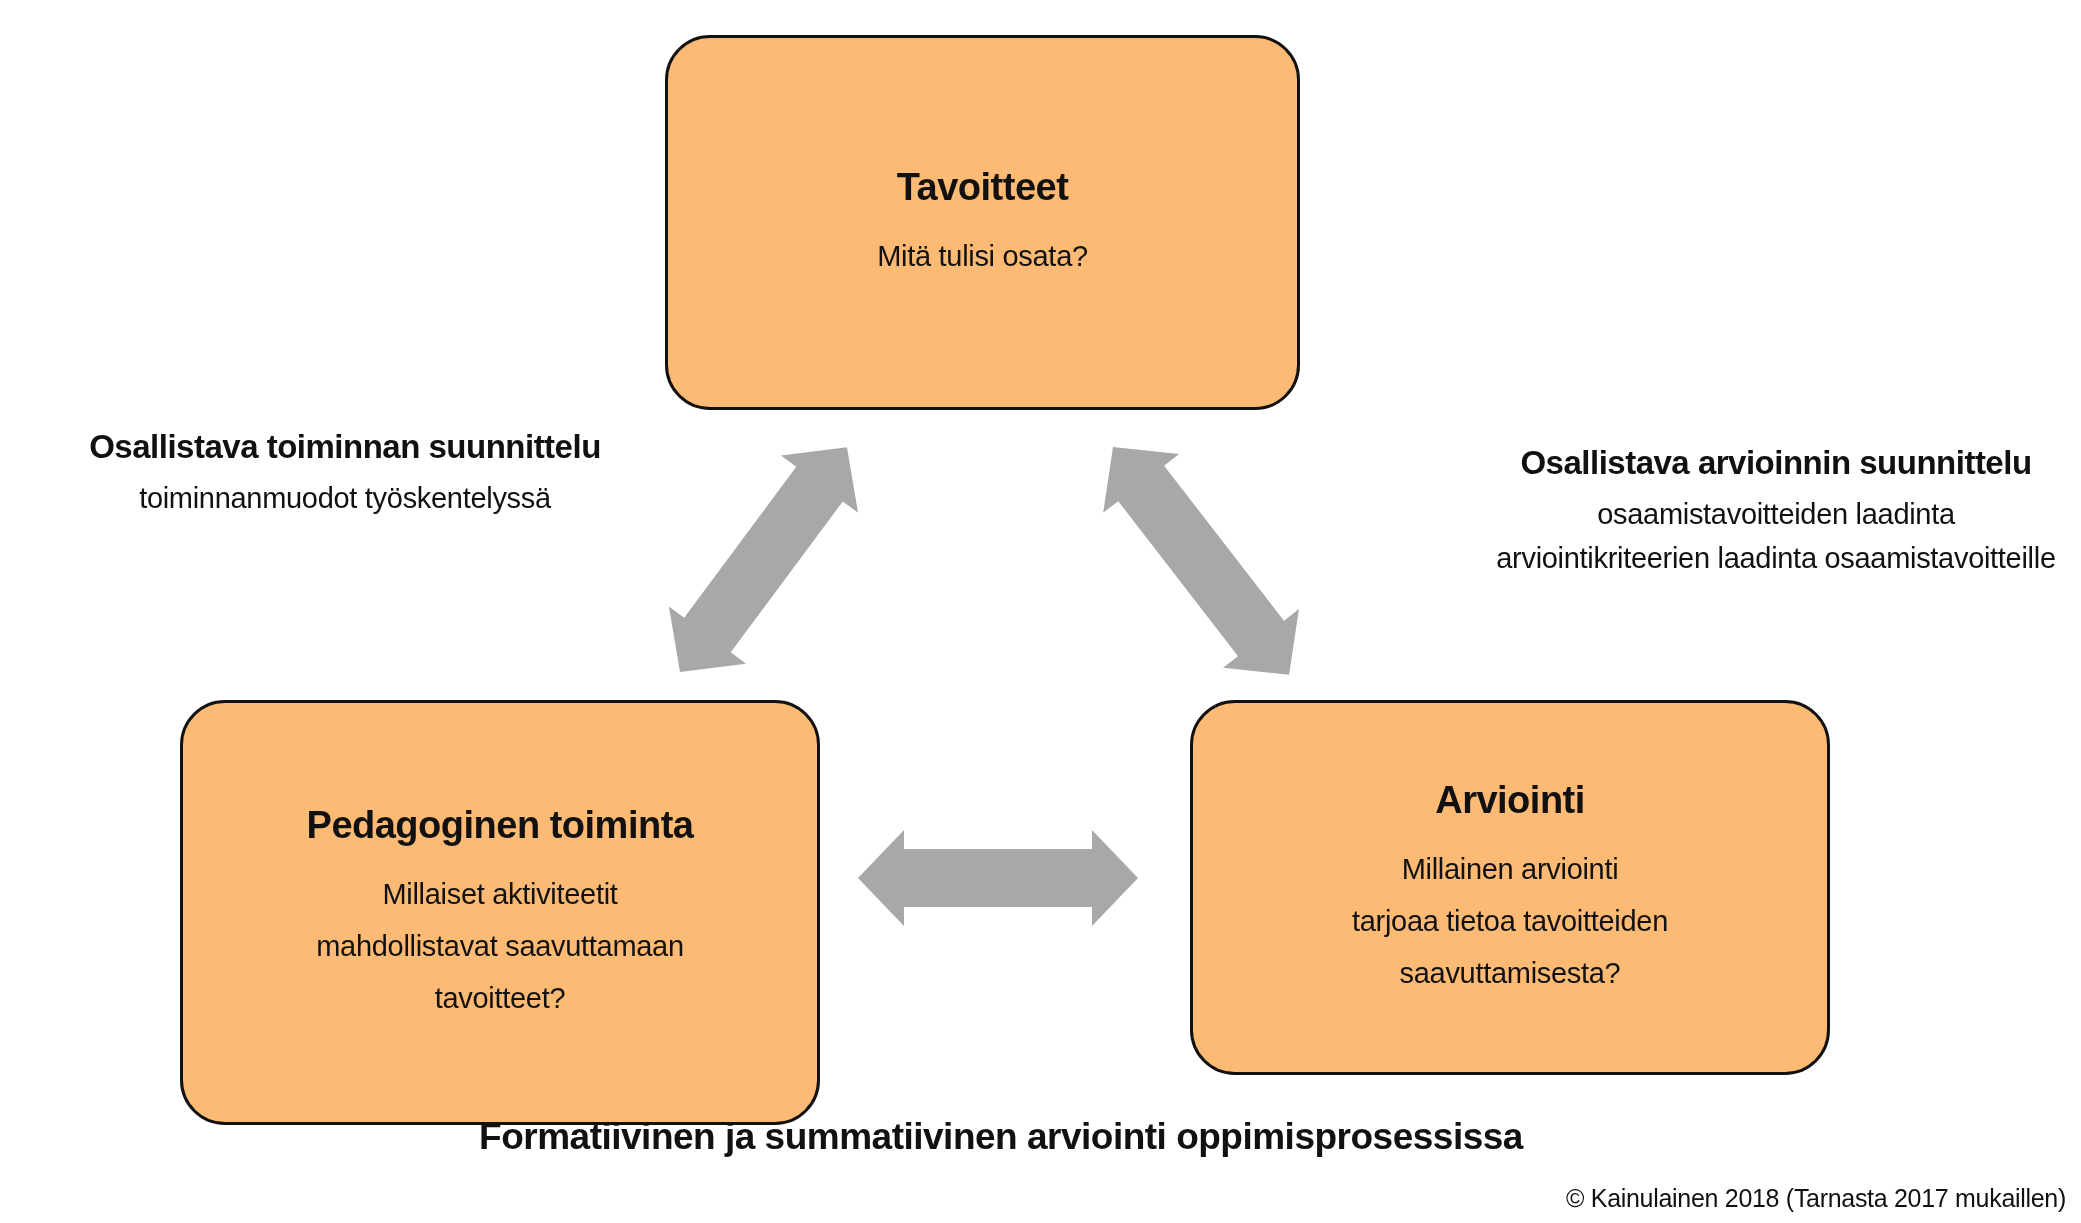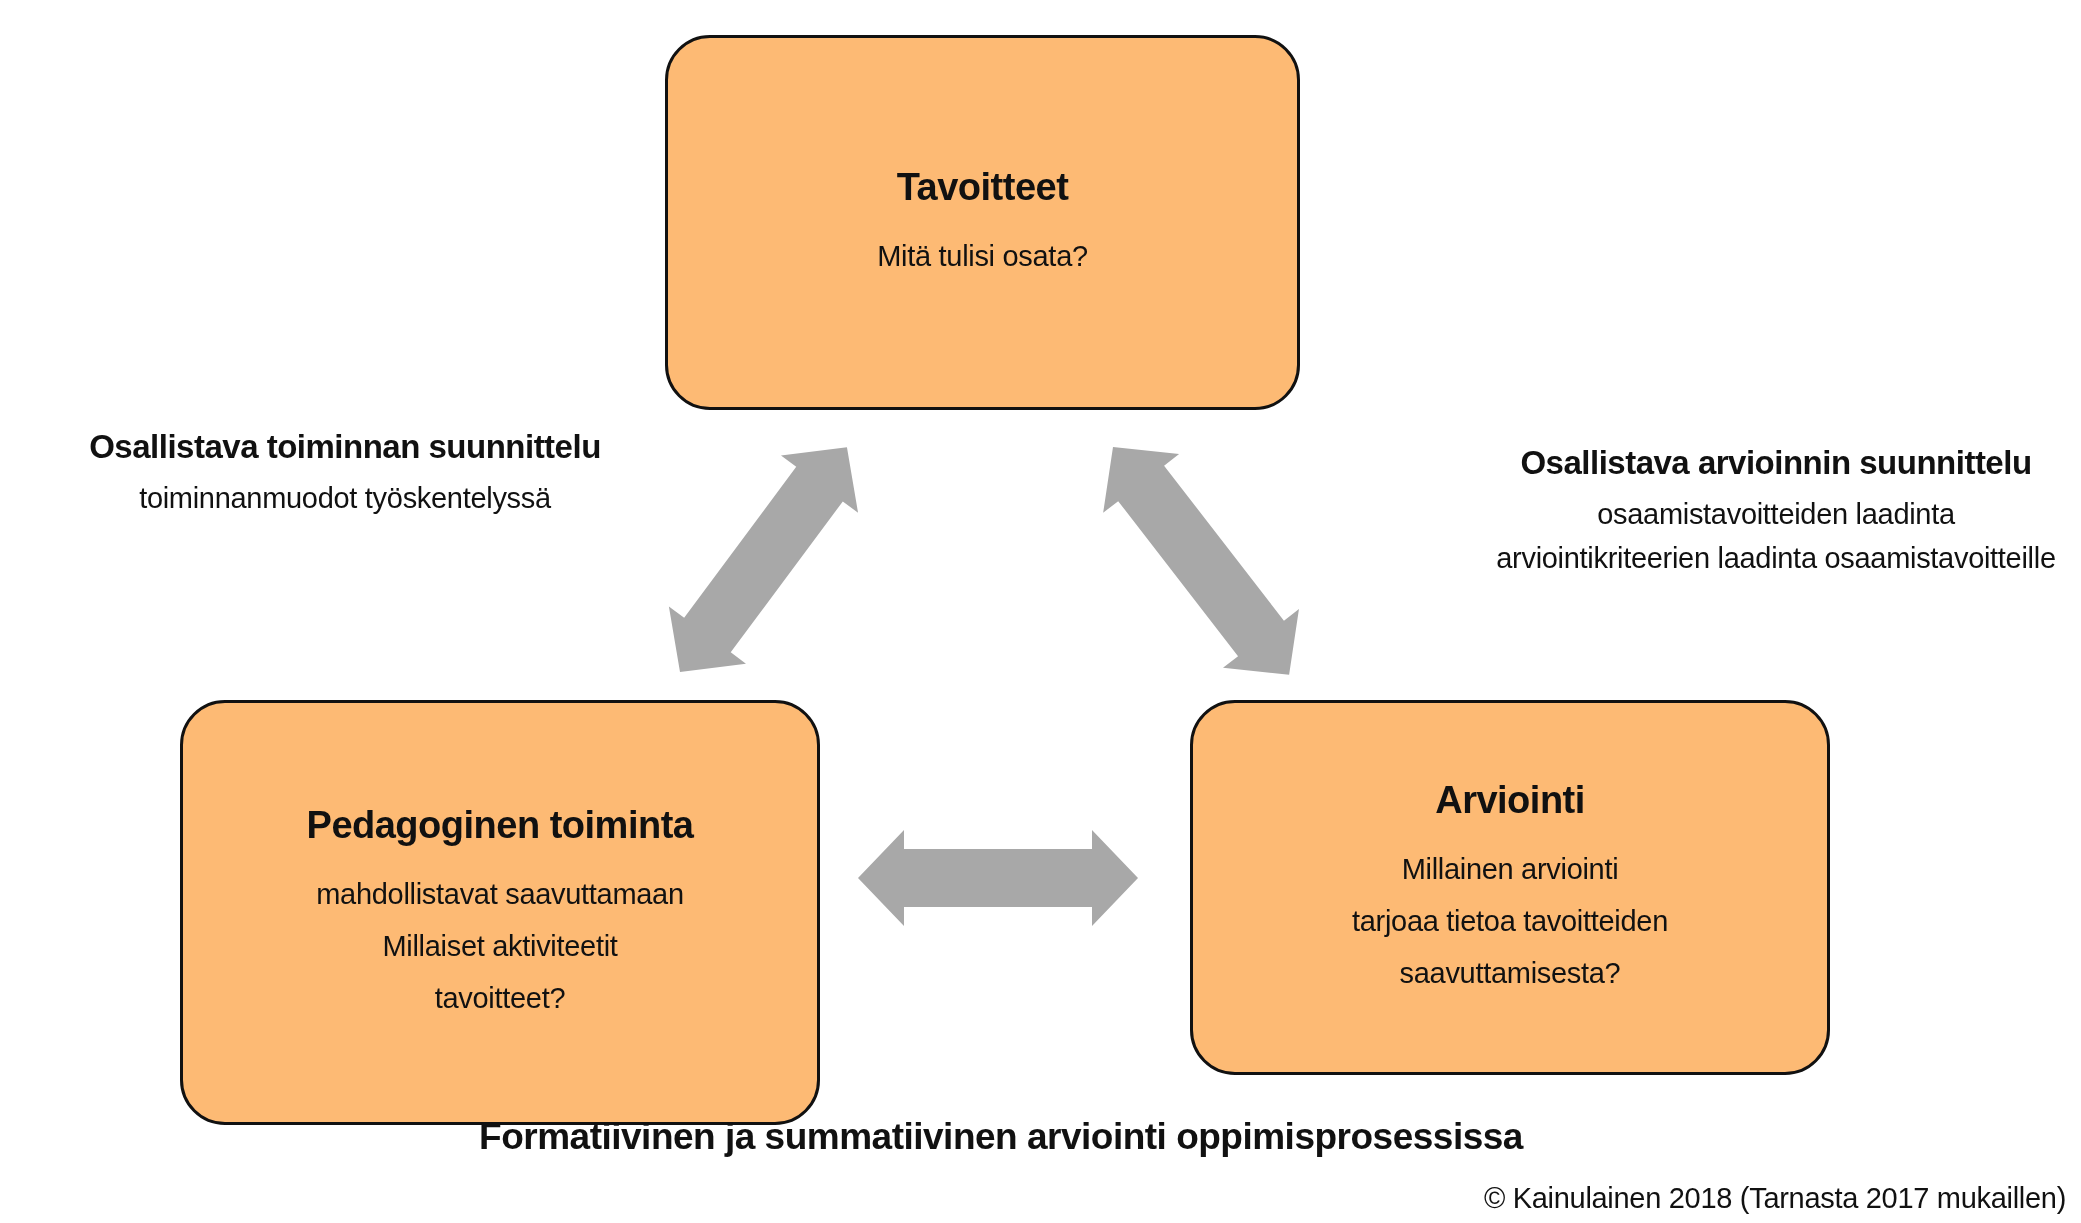--- a/index.html
+++ b/index.html
@@ -80,21 +80,21 @@
     text-align: center;
     font-size: 37px;
     font-weight: bold;
     letter-spacing: -0.5px;
     line-height: 44px;
     margin-left: 36px;
   }
   .credit {
     position: absolute;
     right: 15px; top: 1183px;
-    font-size: 29px;
+    font-size: 25px;
     letter-spacing: -0.3px;
     line-height: 30px;
     text-align: right;
   }
 </style>
 </head>
 <body>
 
 <div class="canvas">
 
@@ -113,22 +113,22 @@
     </g>
   </svg>
 
   <div class="box box-top">
     <div class="box-title">Tavoitteet</div>
     <div class="box-line">Mitä tulisi osata?</div>
   </div>
 
   <div class="box box-left">
     <div class="box-title">Pedagoginen toiminta</div>
+    <div class="box-line">Millaiset aktiviteetit</div>
     <div class="box-line">mahdollistavat saavuttamaan</div>
-    <div class="box-line">Millaiset aktiviteetit</div>
     <div class="box-line">tavoitteet?</div>
   </div>
 
   <div class="box box-right">
     <div class="box-title">Arviointi</div>
     <div class="box-line">Millainen arviointi</div>
     <div class="box-line">tarjoaa tietoa tavoitteiden</div>
     <div class="box-line">saavuttamisesta?</div>
   </div>
 

